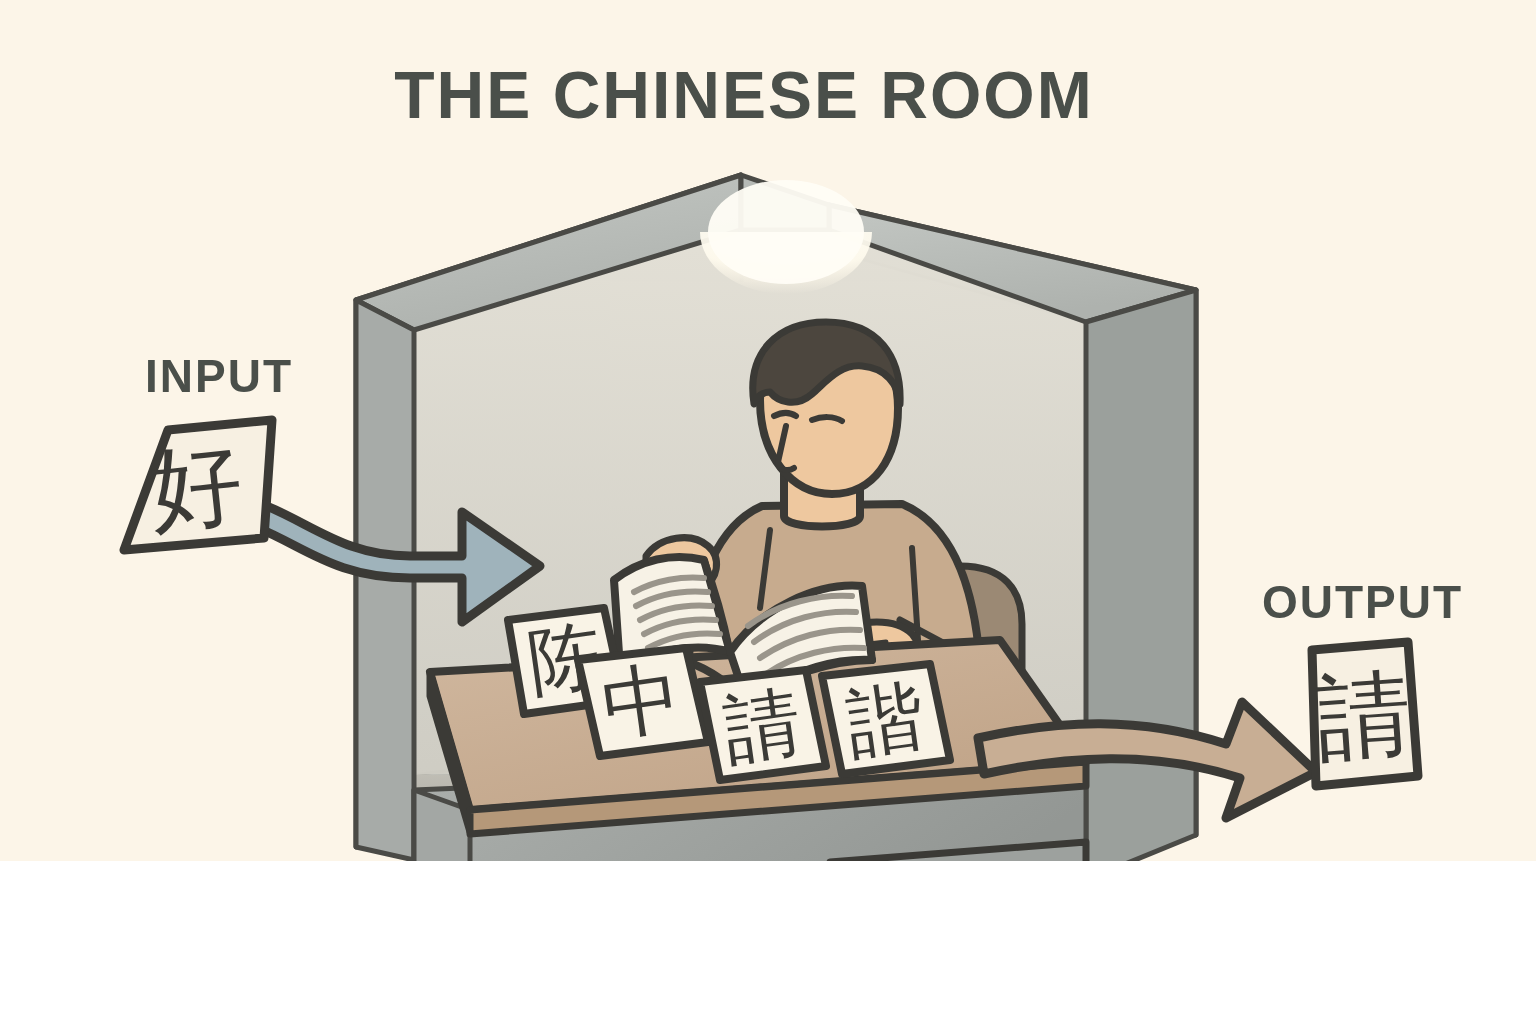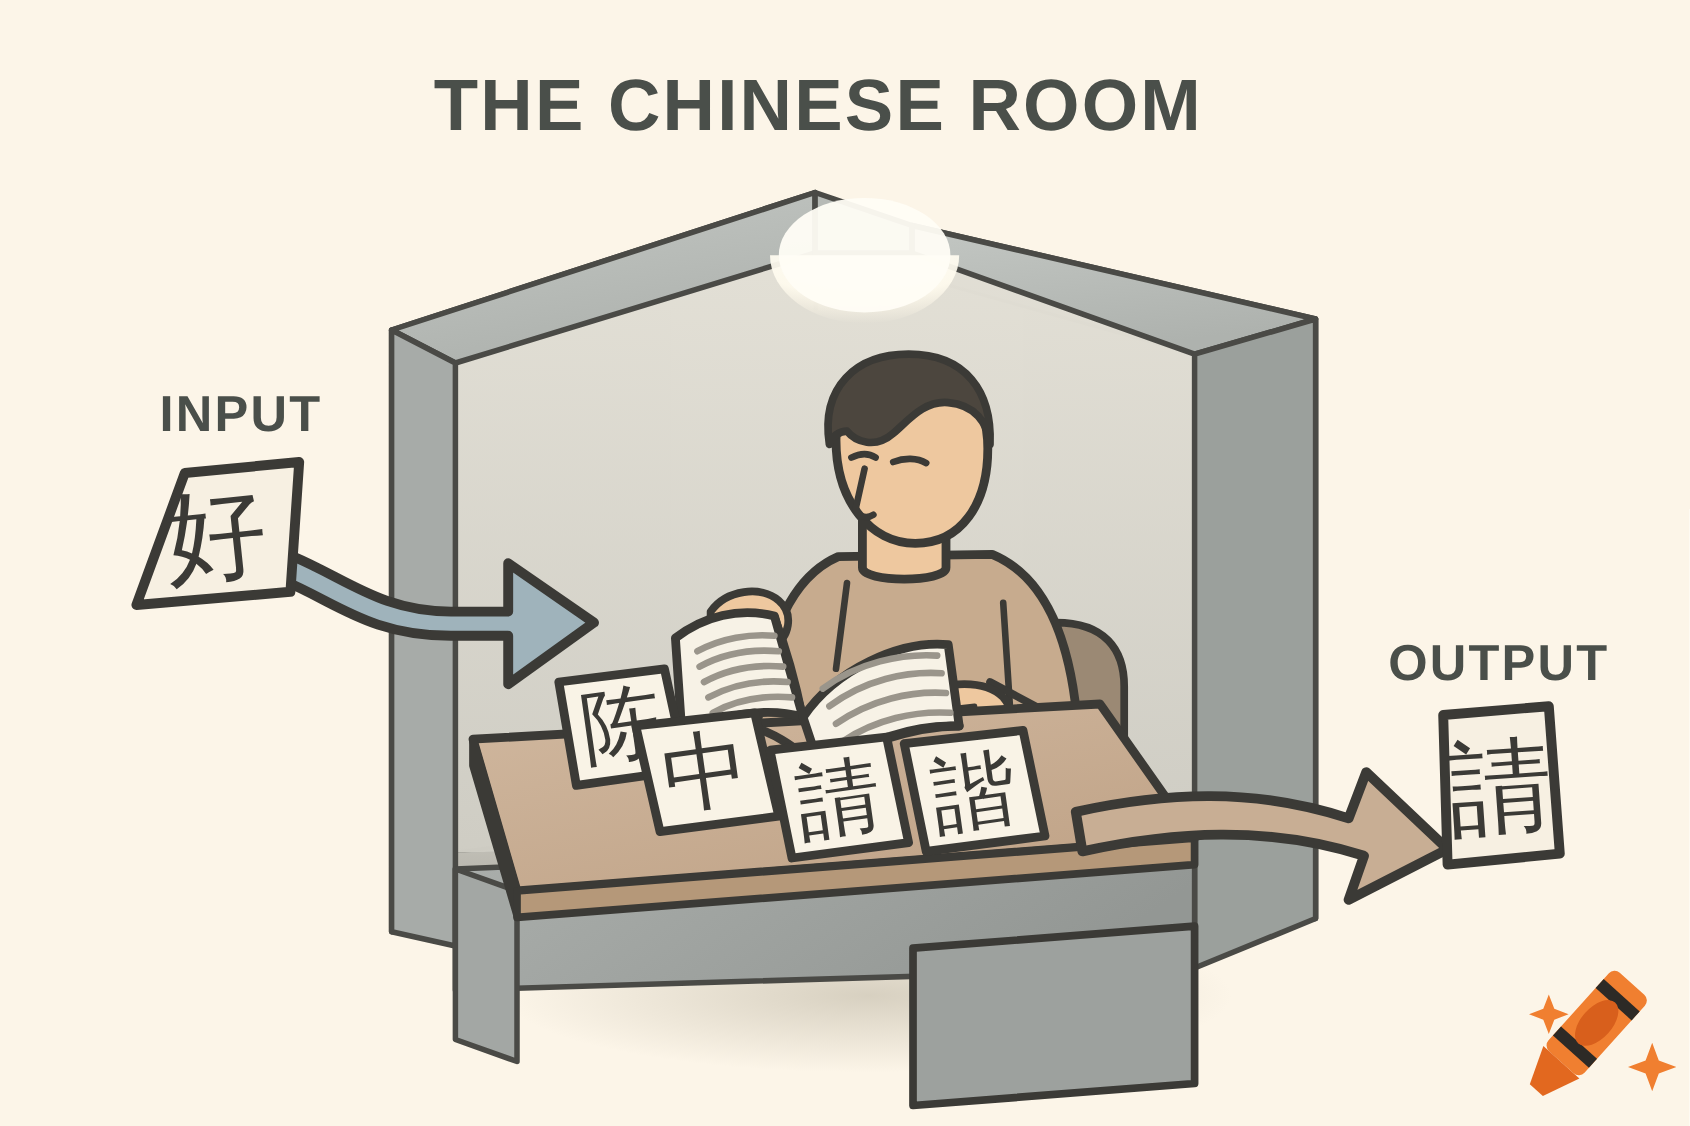--- a/index.html
+++ b/index.html
@@ -6,21 +6,21 @@
     margin: 0;
     padding: 0;
     background: #ffffff;
   }
   body {
     font-family: "Liberation Sans", sans-serif;
   }
   #stage {
     position: relative;
     width: 1536px;
-    height: 1024px;
+    height: 861px;
     overflow: hidden;
     background: #fcf5e8;
   }
   #scene {
     position: absolute;
     inset: 0;
     width: 1536px;
     height: 1024px;
     display: block;
   }

